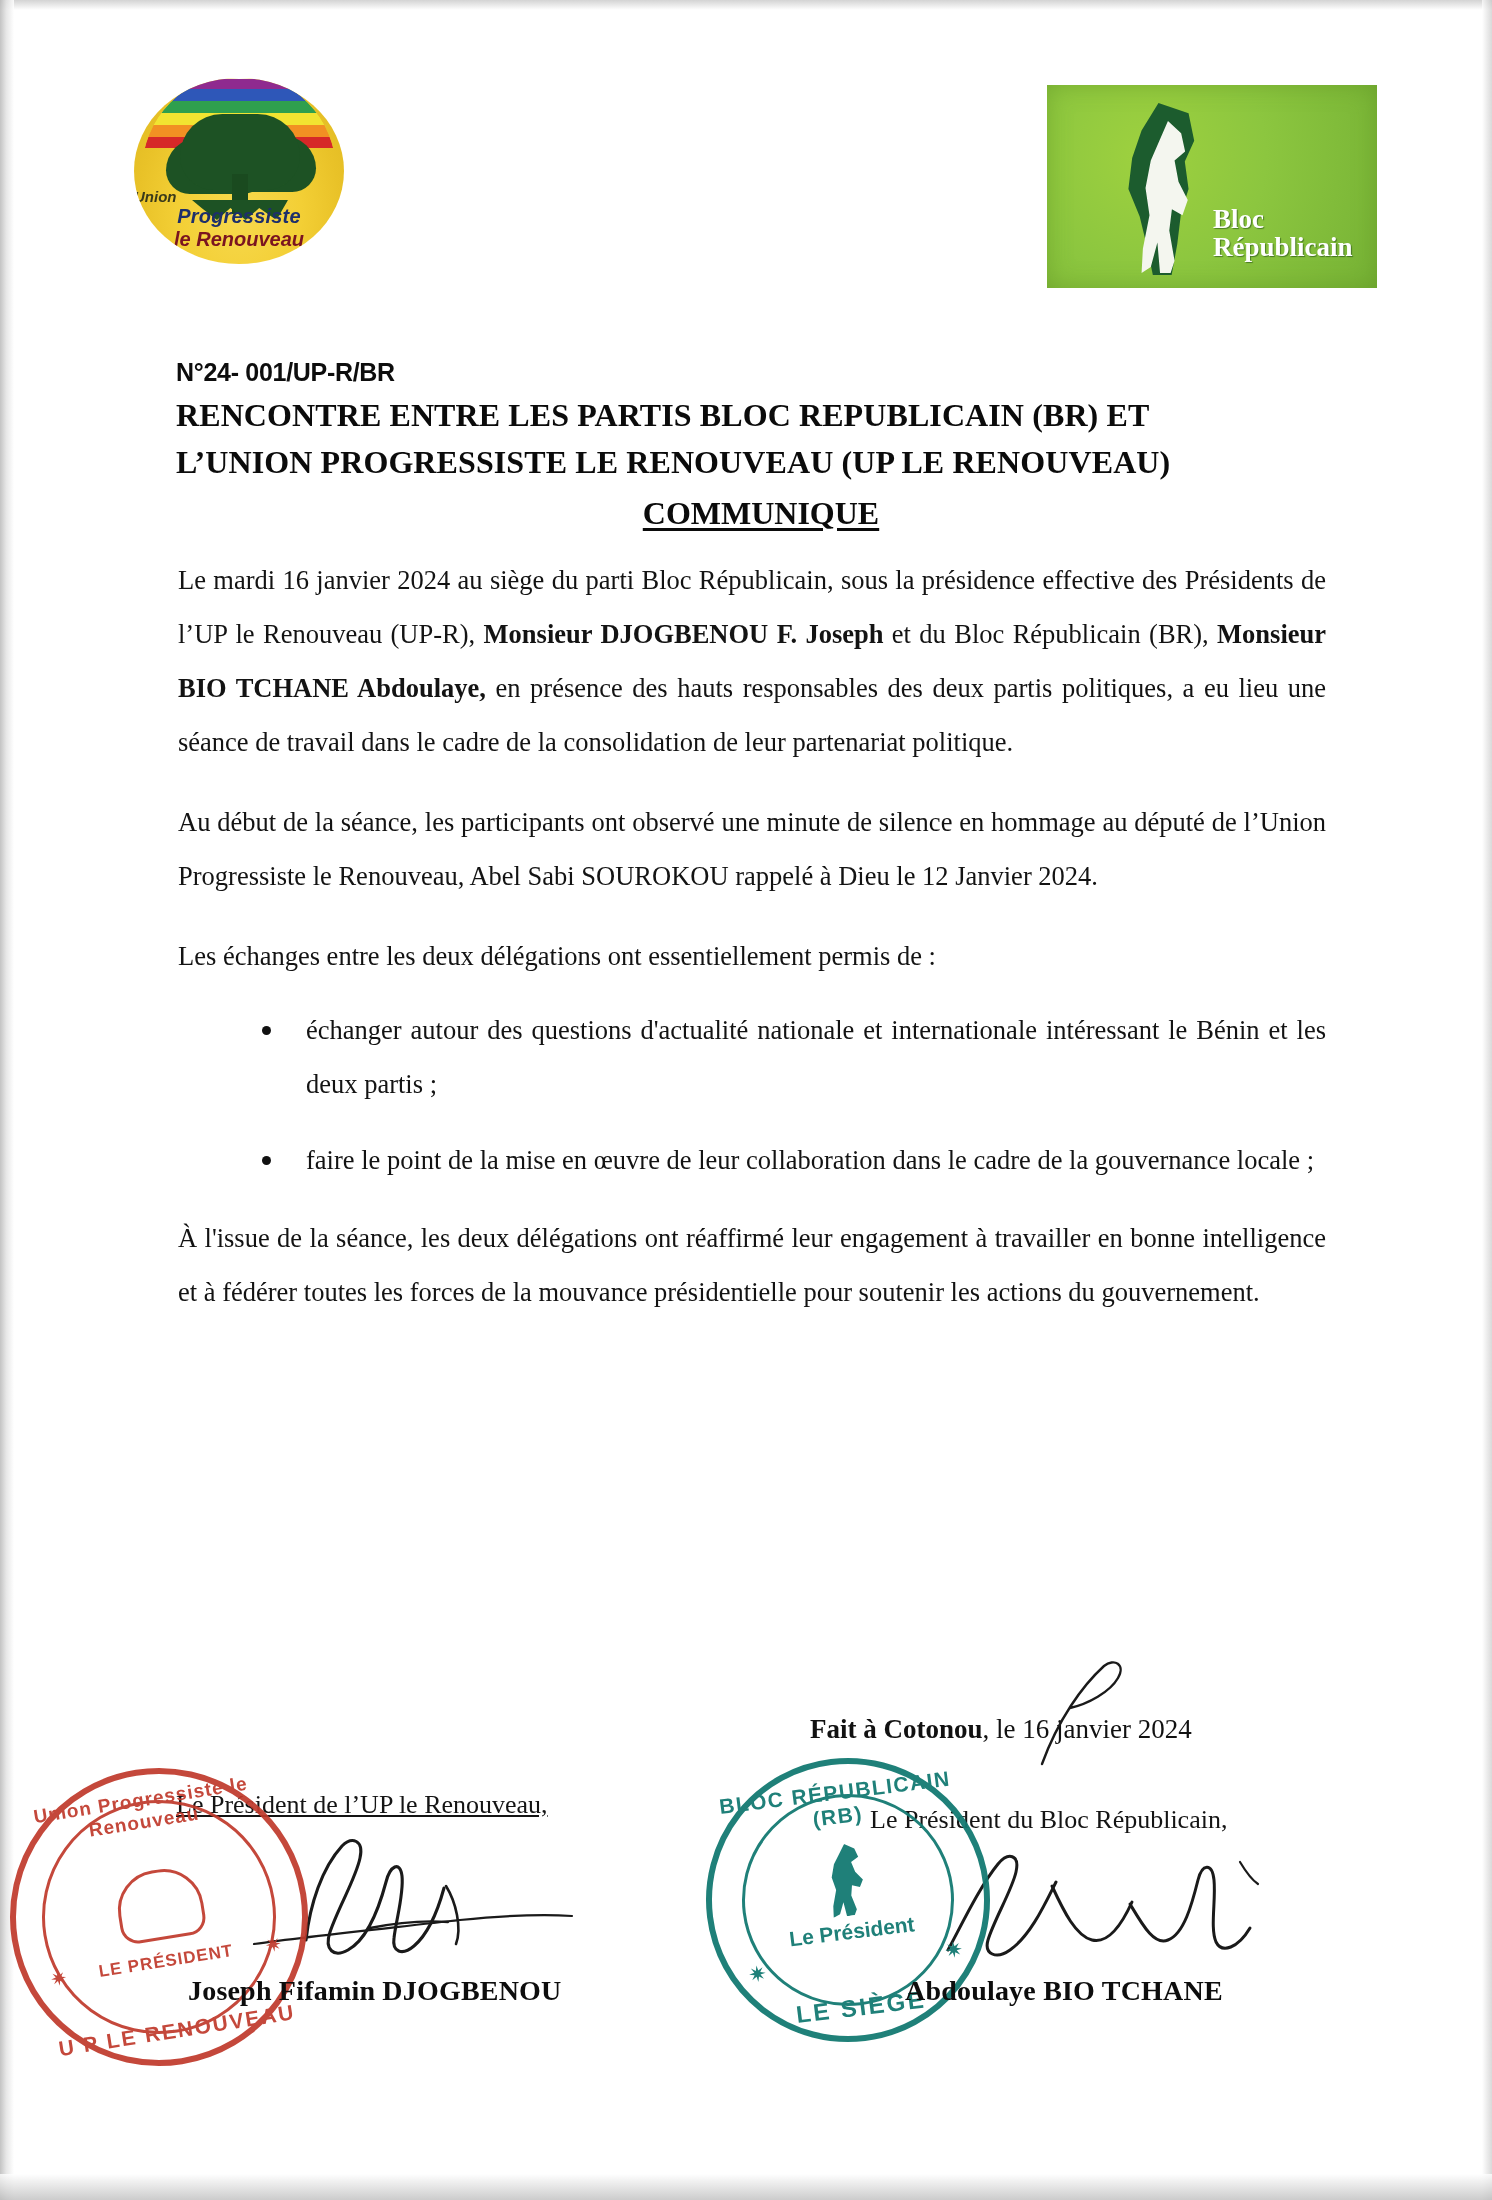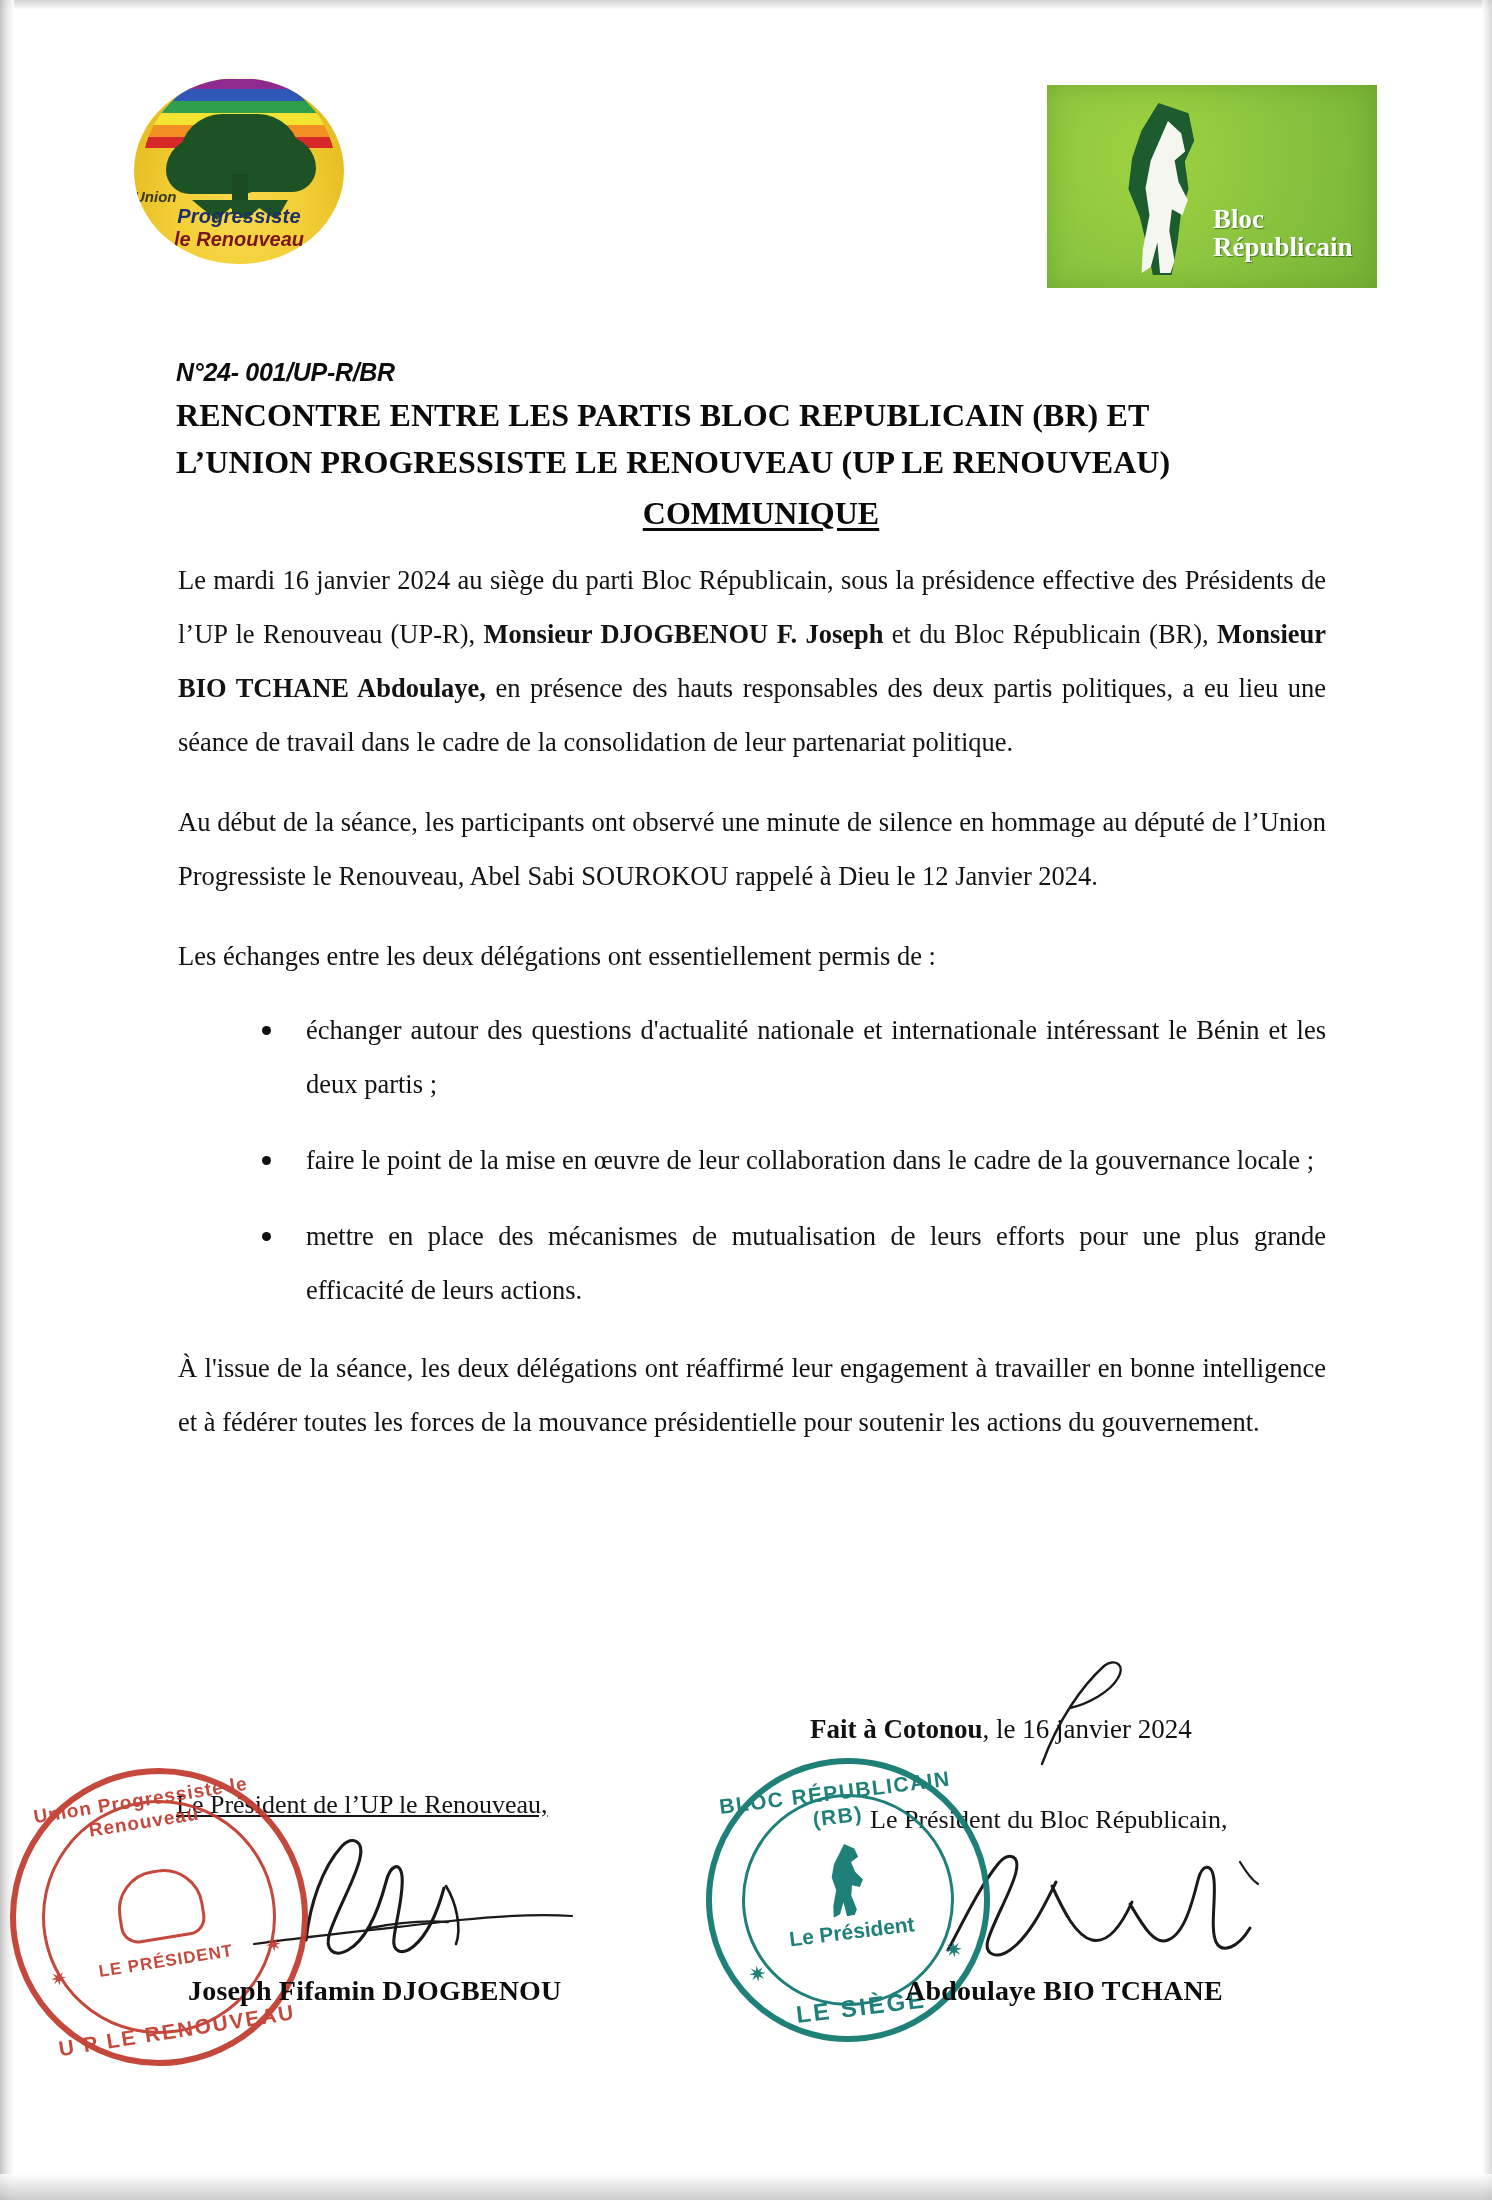--- a/index.html
+++ b/index.html
@@ -167,21 +167,20 @@
   
   .ref-no {
     position: absolute;
     left: 176px;
     top: 358px;
     font-family: "Liberation Sans", sans-serif;
     font-weight: 700;
     font-size: 25px;
     letter-spacing: -0.3px;
     color: #0d0d0d;
-    font-style: italic;
   }
   .doc-title {
     position: absolute;
     left: 176px;
     top: 392px;
     width: 1150px;
     font-family: "Liberation Serif", serif;
     font-weight: 700;
     font-size: 32px;
     line-height: 47px;
@@ -449,21 +448,20 @@
 
     <p><span>Le mardi 16 janvier 2024 au siège du parti Bloc Républicain, sous la présidence effective des Présidents de l’UP le Renouveau (UP-R), </span><b>Monsieur DJOGBENOU F. Joseph</b><span> et du Bloc Républicain (BR), </span><b>Monsieur BIO TCHANE Abdoulaye,</b><span> en présence des hauts responsables des deux partis politiques, a eu lieu une séance de travail dans le cadre de la consolidation de leur partenariat politique.</span></p>
 
     <p>Au début de la séance, les participants ont observé une minute de silence en hommage au député de l’Union Progressiste le Renouveau, Abel Sabi SOUROKOU rappelé à Dieu le 12 Janvier 2024.</p>
 
     <p class="tight">Les échanges entre les deux délégations ont essentiellement permis de :</p>
 
     <ul class="bullets">
       <li>échanger autour des questions d'actualité nationale et internationale intéressant le Bénin et les deux partis ;</li>
       <li>faire le point de la mise en œuvre de leur collaboration dans le cadre de la gouvernance locale ;</li>
-      <li>mettre en place des mécanismes de mutualisation de leurs efforts pour une plus grande efficacité de leurs actions.</li>
     </ul>
 
     <p>À l'issue de la séance, les deux délégations ont réaffirmé leur engagement à travailler en bonne intelligence et à fédérer toutes les forces de la mouvance présidentielle pour soutenir les actions du gouvernement.</p>
   </div>
 
   <div class="fait-line">
     <b>Fait à Cotonou</b><span>, le 16 janvier 2024</span>
   </div>
 
   <svg class="signature-svg date-scribble" width="120" height="110" viewBox="0 0 120 110">

